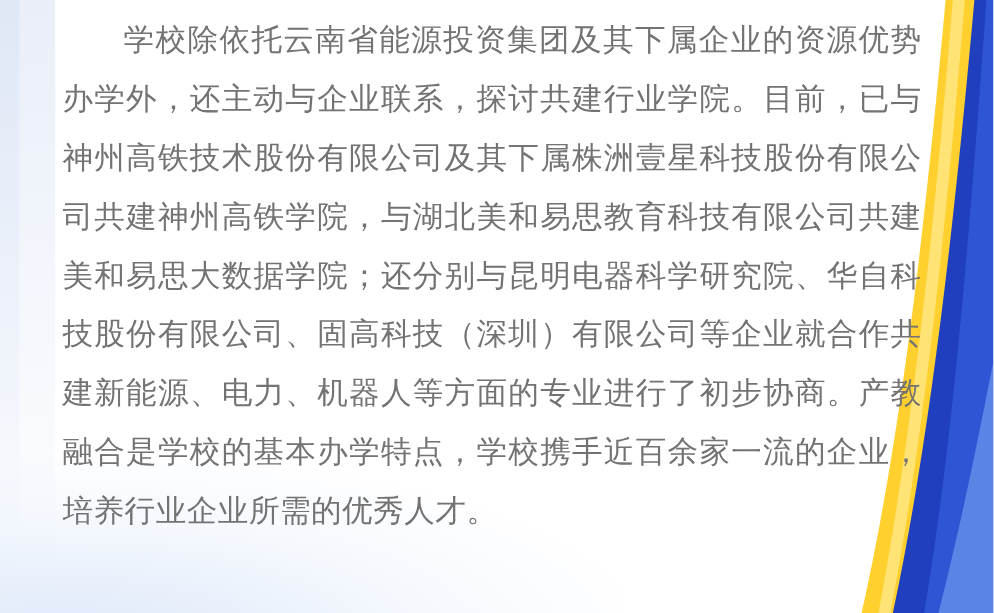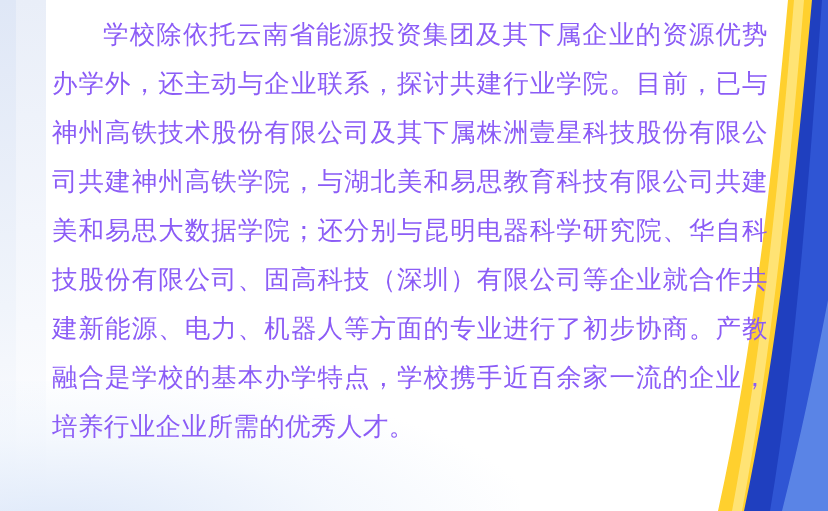--- a/index.html
+++ b/index.html
@@ -61,21 +61,21 @@
   
   .content {
     position: absolute;
     left: 52px;
     top: 10px;
     width: 716px;
     height: 460px;
   }
   .paragraph {
     margin: 0;
-    color: #8b5cf6;
+    color: #737373;
     font-size: 25.5px;
     line-height: 49px;
     letter-spacing: 0.4px;
     text-indent: 2em;
     text-align: justify;
     text-justify: inter-ideograph;
     font-family: "DejaVu Sans", "Liberation Sans", sans-serif;
     font-weight: 400;
   }
 </style>

